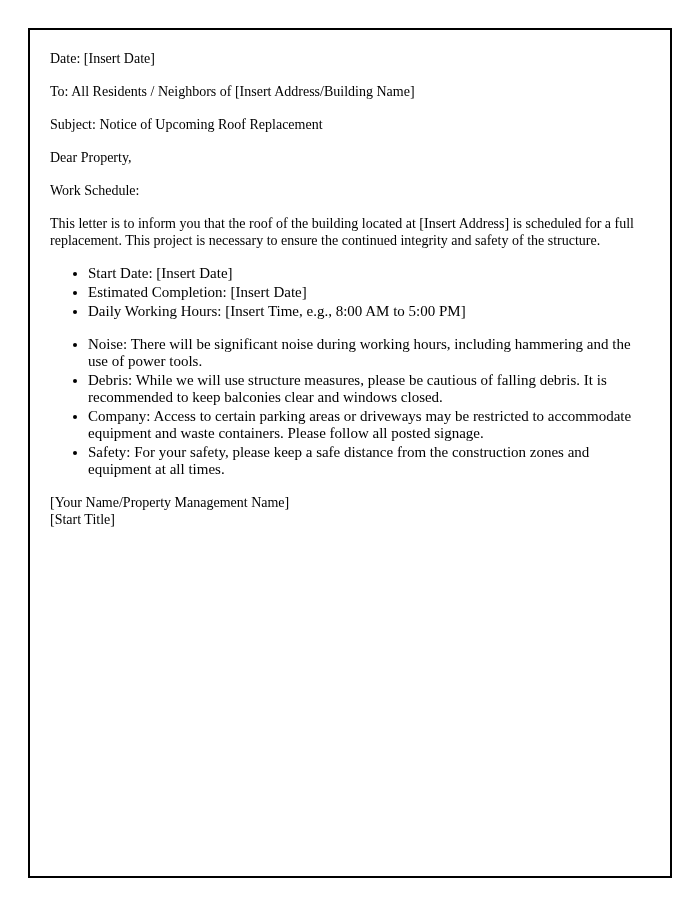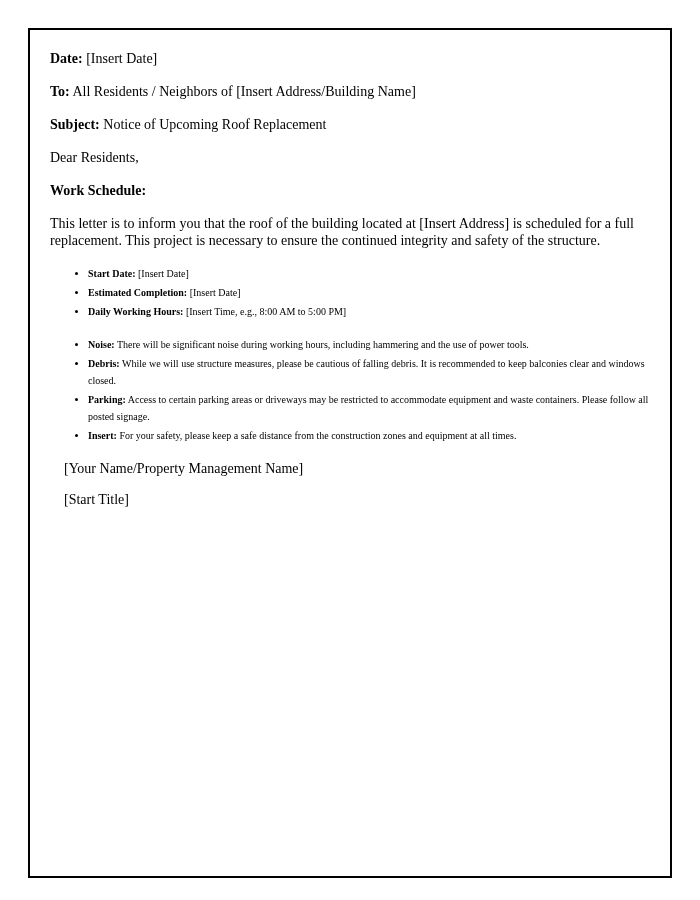--- a/index.html
+++ b/index.html
@@ -20,70 +20,70 @@
     border: 2px solid #000000;
     padding: 20px 20px;
     overflow: hidden;
   }
   .para {
     margin: 0 0 16px 0;
     font-size: 14px;
     line-height: 17px;
   }
   .para b, .para strong, li b, li strong {
-    font-weight: bold;
+    font-weight: normal;
   }
   ul.bullets {
     margin: 0 0 16px 0;
     padding: 0 0 0 38px;
-    font-size: 10px;
+    font-size: 15px;
     line-height: 17px;
     list-style-type: disc;
   }
   ul.bullets li {
     margin: 0 0 2px 0;
   }
   .sig-block {
     margin: 0 0 16px 0;
     font-size: 14px;
     line-height: 17px;
   }
   .sig-block div {
-    margin: 14px;
+    margin: 0;
   }
 </style>
 </head>
 <body>
 
 <div class="page">
 
   <p class="para"><strong>Date:</strong><span> [Insert Date]</span></p>
 
   <p class="para"><strong>To:</strong><span> All Residents / Neighbors of [Insert Address/Building Name]</span></p>
 
   <p class="para"><strong>Subject:</strong><span> Notice of Upcoming Roof Replacement</span></p>
 
-  <p class="para">Dear Residents,</p>
+  <p class="para">Dear Property,</p>
 
   <p class="para"><strong>Work Schedule:</strong></p>
 
   <p class="para">This letter is to inform you that the roof of the building located at [Insert Address] is scheduled for a full replacement. This project is necessary to ensure the continued integrity and safety of the structure.</p>
 
   <ul class="bullets">
     <li><strong>Start Date:</strong><span> [Insert Date]</span></li>
     <li><strong>Estimated Completion:</strong><span> [Insert Date]</span></li>
     <li><strong>Daily Working Hours:</strong><span> [Insert Time, e.g., 8:00 AM to 5:00 PM]</span></li>
   </ul>
 
 
   <ul class="bullets">
     <li><strong>Noise:</strong><span> There will be significant noise during working hours, including hammering and the use of power tools.</span></li>
     <li><strong>Debris:</strong><span> While we will use structure measures, please be cautious of falling debris. It is recommended to keep balconies clear and windows closed.</span></li>
-    <li><strong>Parking:</strong><span> Access to certain parking areas or driveways may be restricted to accommodate equipment and waste containers. Please follow all posted signage.</span></li>
-    <li><strong>Insert:</strong><span> For your safety, please keep a safe distance from the construction zones and equipment at all times.</span></li>
+    <li><strong>Company:</strong><span> Access to certain parking areas or driveways may be restricted to accommodate equipment and waste containers. Please follow all posted signage.</span></li>
+    <li><strong>Safety:</strong><span> For your safety, please keep a safe distance from the construction zones and equipment at all times.</span></li>
   </ul>
 
 
 
 
   <div class="sig-block">
     <div>[Your Name/Property Management Name]</div>
     <div>[Start Title]</div>
   </div>
 

